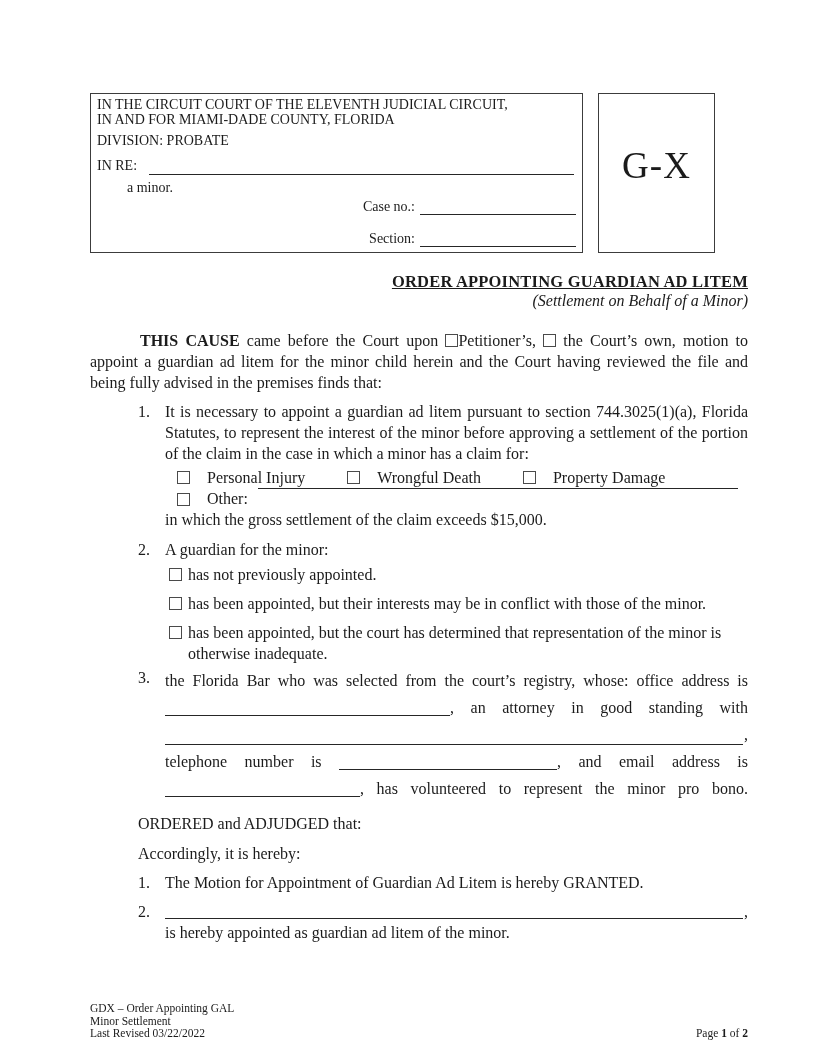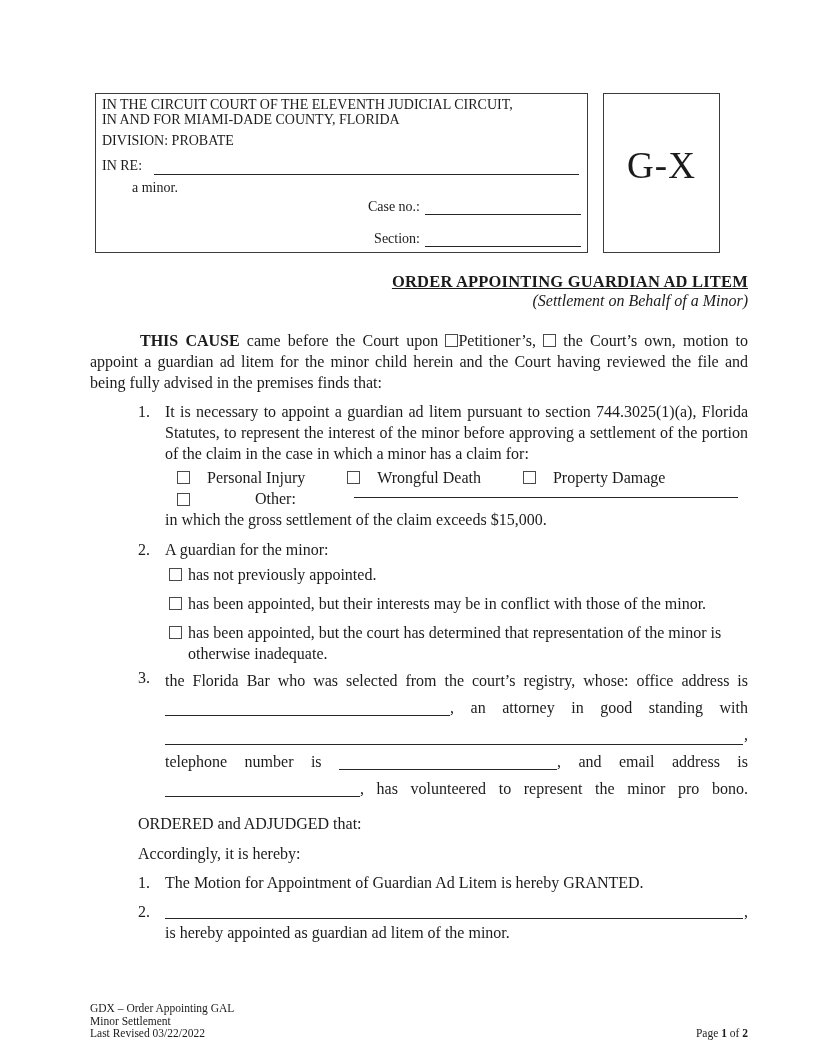--- a/index.html
+++ b/index.html
@@ -4,21 +4,21 @@
 <style>
   html,body { margin:0; padding:0; background:#ffffff; }
   .page {
     position:relative; width:816px; height:1056px; background:#ffffff;
     font-family:"Liberation Serif","DejaVu Serif",serif;
     color:#1b1b1b; font-size:16px; overflow:hidden;
   }
   .content { position:absolute; left:90px; right:68px; top:0; }
 
   
-  .caption-row { display:flex; margin-top:93px; margin-left:5px; }
+  .caption-row { display:flex; margin-top:93px; }
   .caption-box {
     width:493px; height:160px; box-sizing:border-box;
     border:1px solid #3c3c3c; padding:3px 6px; font-size:14px; line-height:15px;
   }
   .gx-box {
     width:117px; height:160px; box-sizing:border-box; margin-left:15px;
     border:1px solid #3c3c3c; display:flex; align-items:center; justify-content:center;
   }
   .gx { font-size:37px; line-height:37px; margin-top:-16px; letter-spacing:1px; }
 
@@ -47,21 +47,21 @@
     background:#fff; position:relative; top:1px;
   }
   .num-item { position:relative; padding-left:75px; margin-top:8px; line-height:21px; }
   .num { position:absolute; left:48px; top:0; }
   .item-text { text-align:justify; line-height:21px; }
 
   .claims-row { display:flex; margin-top:3px; margin-left:12px; height:21px; align-items:baseline; }
   .claim { white-space:nowrap; }
   .claim .cb { margin-right:17px; }
   .claim + .claim { margin-left:42px; }
-  .other-row { display:flex; align-items:center; margin-left:12px; height:21px;gap:48px; }
+  .other-row { display:flex; align-items:flex-start; margin-left:12px; height:21px; }
   .other-row .cb { margin-right:17px; align-self:center; }
   .other-row .fill-blank { flex:1; border-bottom:1px solid #262626; margin-left:10px; margin-right:10px; margin-bottom:3px; }
   .closing-line { line-height:21px; }
 
   .g-item2 { margin-top:9px; }
   .opt { margin:8px 0 0 4px; line-height:21px; padding-left:19px; text-indent:-19px; }
   .opt:first-of-type { margin-top:4px; }
   .opt .cb { margin-right:6px; }
 
   .item3 { margin-top:3px; }

